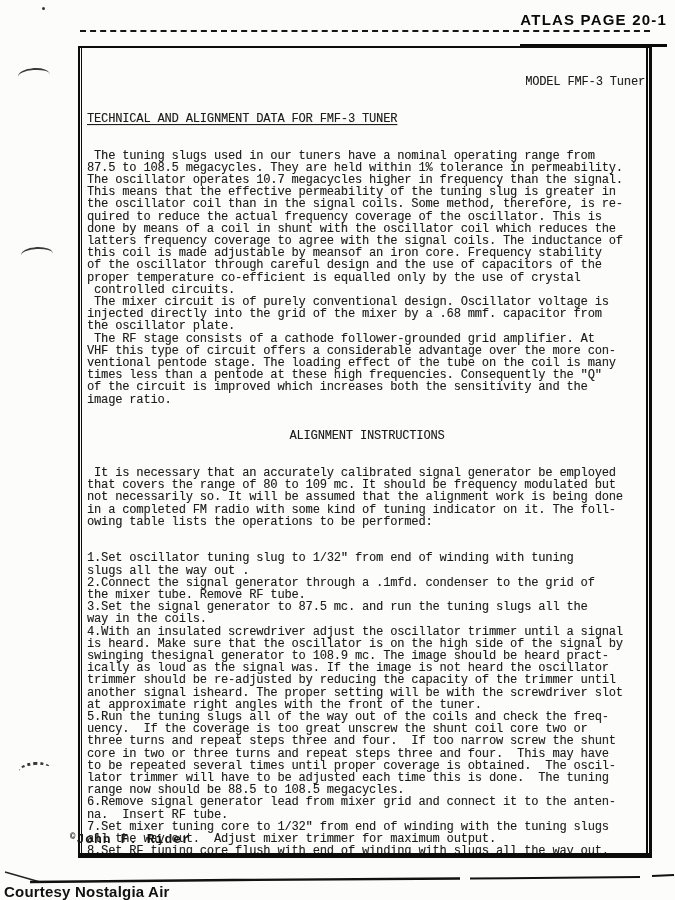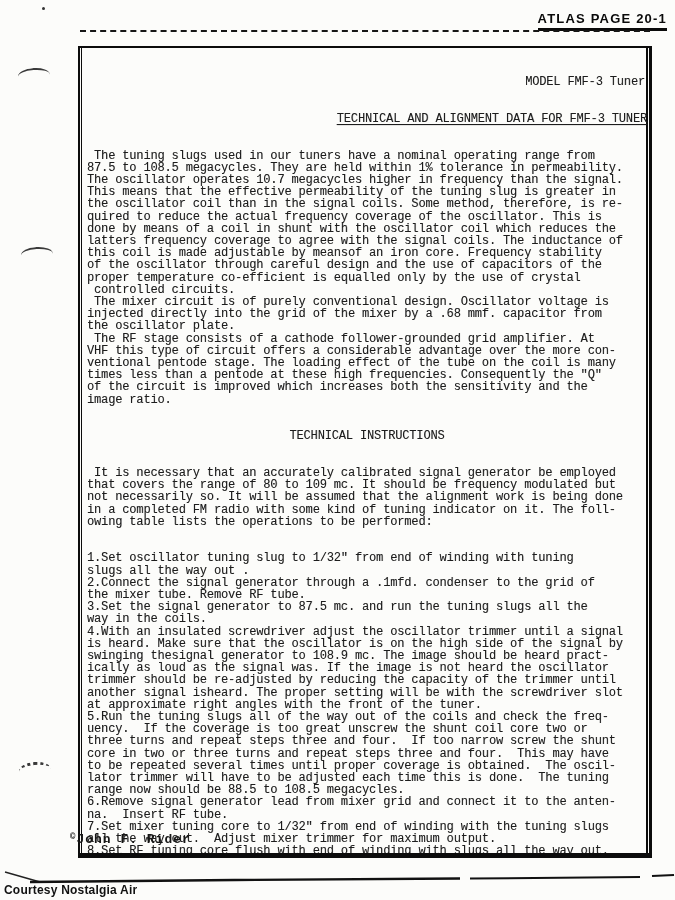--- a/index.html
+++ b/index.html
@@ -8,24 +8,24 @@
     width:675px;height:900px;
     background:#fcfcfa;
     overflow:hidden;
     font-family:"Liberation Mono","DejaVu Sans Mono",monospace;
     color:#1d1d1d;
   }
   
   .atlas-header{
     position:absolute;top:11px;right:8px;
     font-family:"Liberation Sans","DejaVu Sans",sans-serif;
-    font-weight:700;font-size:13px;letter-spacing:1.2px;
+    font-weight:700;font-size:15px;letter-spacing:1.2px;
     color:#0a0a0a;
     border-bottom:3px solid #0a0a0a;
-    padding-bottom:2px;
+    padding-bottom:16px;
   }
   .speck{position:absolute;background:#333;border-radius:50%;}
   
   .top-dashes{
     position:absolute;left:80px;top:30px;width:570px;height:0;
     border-top:2px dashed #161616;
   }
   
   .doc-box{
     position:absolute;left:78px;top:46px;width:574px;height:812px;
@@ -42,21 +42,21 @@
   }
   .doc-inner{
     position:relative;
     padding:4px 2px 0 7px;
     font-size:12px;line-height:12.2px;letter-spacing:-0.15px;
     white-space:pre;
     text-shadow:0.3px 0.3px 0 rgba(25,25,25,0.35);
   }
   .model-line{text-align:right;padding-right:2px;}
   .doc-title{
-    text-align:right;
+    text-align:left;
     text-decoration:underline;
     text-underline-offset:1.5px;
   }
   .center-heading{text-align:center;}
   
   .pen-curve{
     position:absolute;width:32px;height:13px;
     border-top:2px solid #3a3a3a;
     border-radius:50% 50% 0 0;
   }
@@ -68,21 +68,21 @@
     position:absolute;left:70px;top:832px;
     font-weight:700;font-size:13px;letter-spacing:1px;
     color:#161616;
   }
   .rider sup{font-size:9px;vertical-align:4px;}
   
   .bottom-art{position:absolute;left:0;top:866px;width:675px;height:22px;}
   .courtesy{
     position:absolute;left:4px;top:883px;
     font-family:"Liberation Sans","DejaVu Sans",sans-serif;
-    font-weight:700;font-size:12px;letter-spacing:0.2px;
+    font-weight:700;font-size:15px;letter-spacing:0.2px;
     color:#111;
   }
 </style>
 </head>
 <body>
 
 <div class="page">
 
   <div class="atlas-header">ATLAS PAGE 20-1</div>
 
@@ -112,21 +112,21 @@
  controlled circuits.
  The mixer circuit is of purely conventional design. Oscillator voltage is
 injected directly into the grid of the mixer by a .68 mmf. capacitor from
 the oscillator plate.
  The RF stage consists of a cathode follower-grounded grid amplifier. At
 VHF this type of circuit offers a considerable advantage over the more con-
 ventional pentode stage. The loading effect of the tube on the coil is many
 times less than a pentode at these high frequencies. Consequently the "Q"
 of the circuit is improved which increases both the sensitivity and the
 image ratio.</div>
-      <div class="center-heading">TECHNICAL INSTRUCTIONS</div>
+      <div class="center-heading">ALIGNMENT INSTRUCTIONS</div>
       <div class="para"> It is necessary that an accurately calibrated signal generator be employed
 that covers the range of 80 to 109 mc. It should be frequency modulated but
 not necessarily so. It will be assumed that the alignment work is being done
 in a completed FM radio with some kind of tuning indicator on it. The foll-
 owing table lists the operations to be performed:</div>
       <div class="para">1.Set oscillator tuning slug to 1/32" from end of winding with tuning
 slugs all the way out .
 2.Connect the signal generator through a .1mfd. condenser to the grid of
 the mixer tube. Remove RF tube.
 3.Set the signal generator to 87.5 mc. and run the tuning slugs all the

